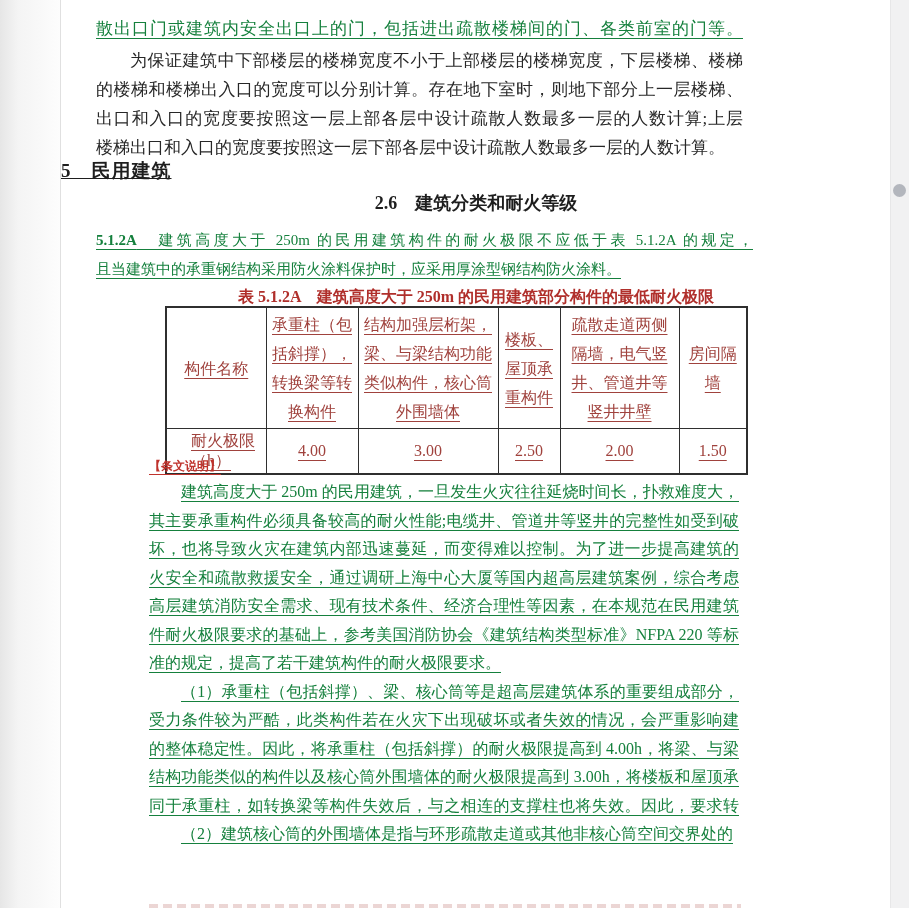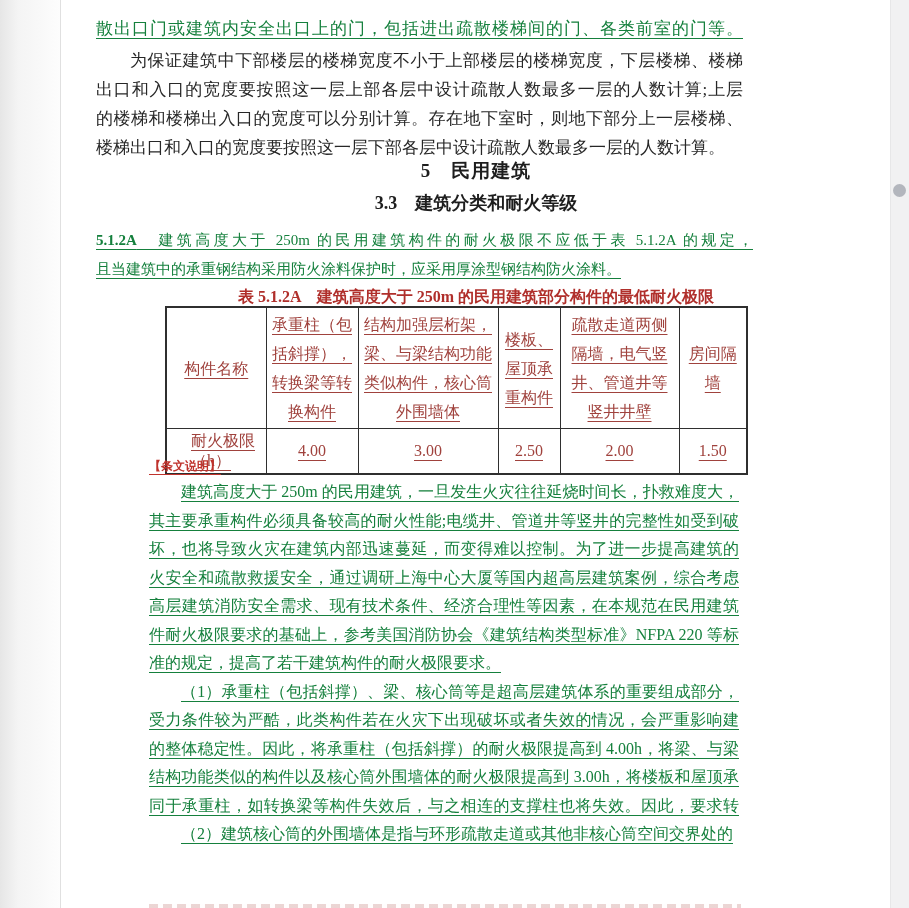--- a/index.html
+++ b/index.html
@@ -39,23 +39,24 @@
   .red{color:#15803d;}
   .u{
     text-decoration:underline;
     text-underline-offset:4px;
     text-decoration-thickness:1px;
   }
   .indent{text-indent:2em;}
   .black-par{font-size:17px;color:#272727;}
   .upper{font-size:17px;}
   .h-chapter{
-    left:0;top:156px;width:100%;text-align:center;
+    left:0;top:156px;width:100%;text-align:left;
     font-size:19px;font-weight:bold;line-height:30px;color:#1e1e1e;
     letter-spacing:1px;
+    text-decoration:underline;
   }
   .h-section{
     left:0;top:188px;width:100%;text-align:center;
     font-size:18px;font-weight:bold;line-height:30px;color:#1e1e1e;
   }
   .clause{font-size:15px;}
   .clause .num{font-weight:bold;}
   .tbl-title{
     left:0;top:282px;width:100%;text-align:center;
     font-size:16px;font-weight:bold;line-height:29px;color:#b02f2b;
@@ -97,27 +98,27 @@
 <div id="screen">
 
   <div class="gutter-left"></div>
 
   <div class="page">
 
     <div class="abs upper" style="left:35px;top:14px;width:647px;">
       <div class="jline red u">散出口门或建筑内安全出口上的门，包括进出疏散楼梯间的门、各类前室的门等。</div>
       <div style="height:3px"></div>
       <div class="jline black-par indent">为保证建筑中下部楼层的楼梯宽度不小于上部楼层的楼梯宽度，下层楼梯、楼梯</div>
+      <div class="jline black-par">的楼梯和楼梯出入口的宽度可以分别计算。存在地下室时，则地下部分上一层楼梯、</div>
       <div class="jline black-par">出口和入口的宽度要按照这一层上部各层中设计疏散人数最多一层的人数计算;上层</div>
-      <div class="jline black-par">的楼梯和楼梯出入口的宽度可以分别计算。存在地下室时，则地下部分上一层楼梯、</div>
       <div class="line black-par">楼梯出口和入口的宽度要按照这一层下部各层中设计疏散人数最多一层的人数计算。</div>
     </div>
 
     <div class="abs h-chapter">5　民用建筑</div>
-    <div class="abs h-section">3.3　建筑分类和耐火等级</div>
+    <div class="abs h-section">2.6　建筑分类和耐火等级</div>
 
     <div class="abs clause red" style="left:35px;top:226px;width:657px;">
       <div class="jline u">
         <span class="num">5.1.2A</span><span>　建筑高度大于 250m 的民用建筑构件的耐火极限不应低于表 5.1.2A 的规定，</span>
       </div>
       <div class="line u">且当建筑中的承重钢结构采用防火涂料保护时，应采用厚涂型钢结构防火涂料。</div>
     </div>
 
     <div class="abs tbl-title u">表 5.1.2A　建筑高度大于 250m 的民用建筑部分构件的最低耐火极限</div>
 

